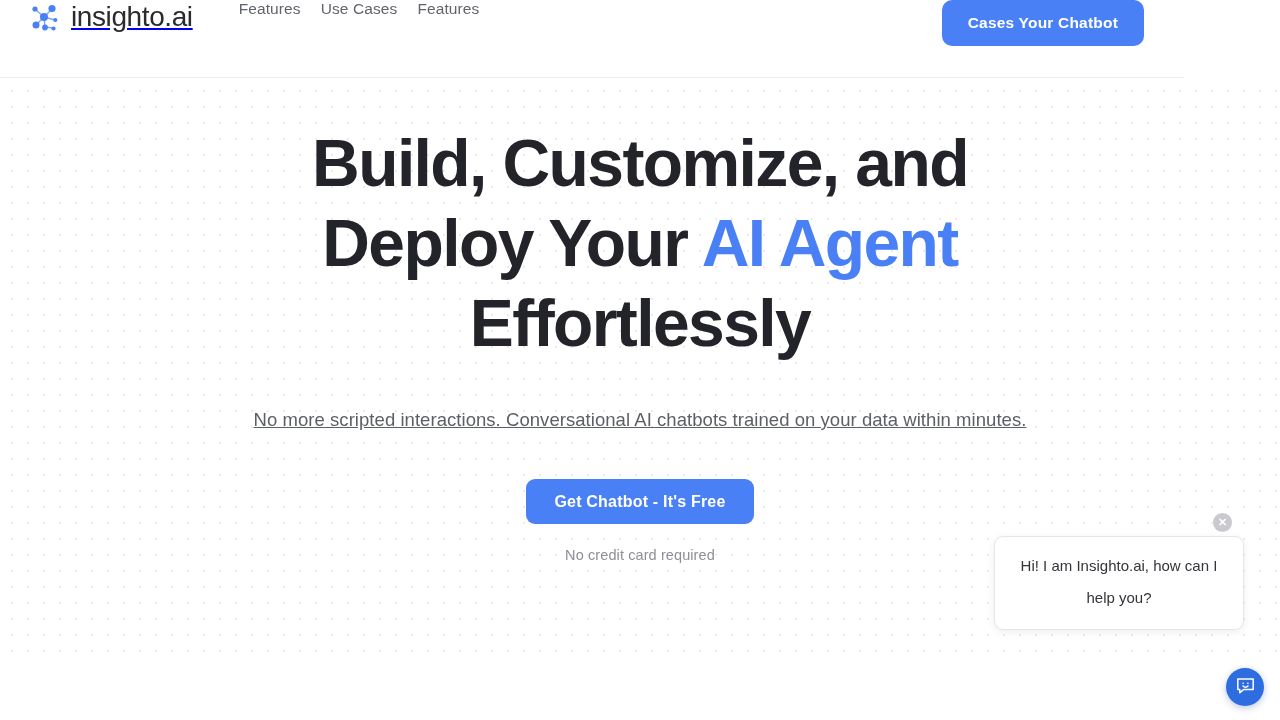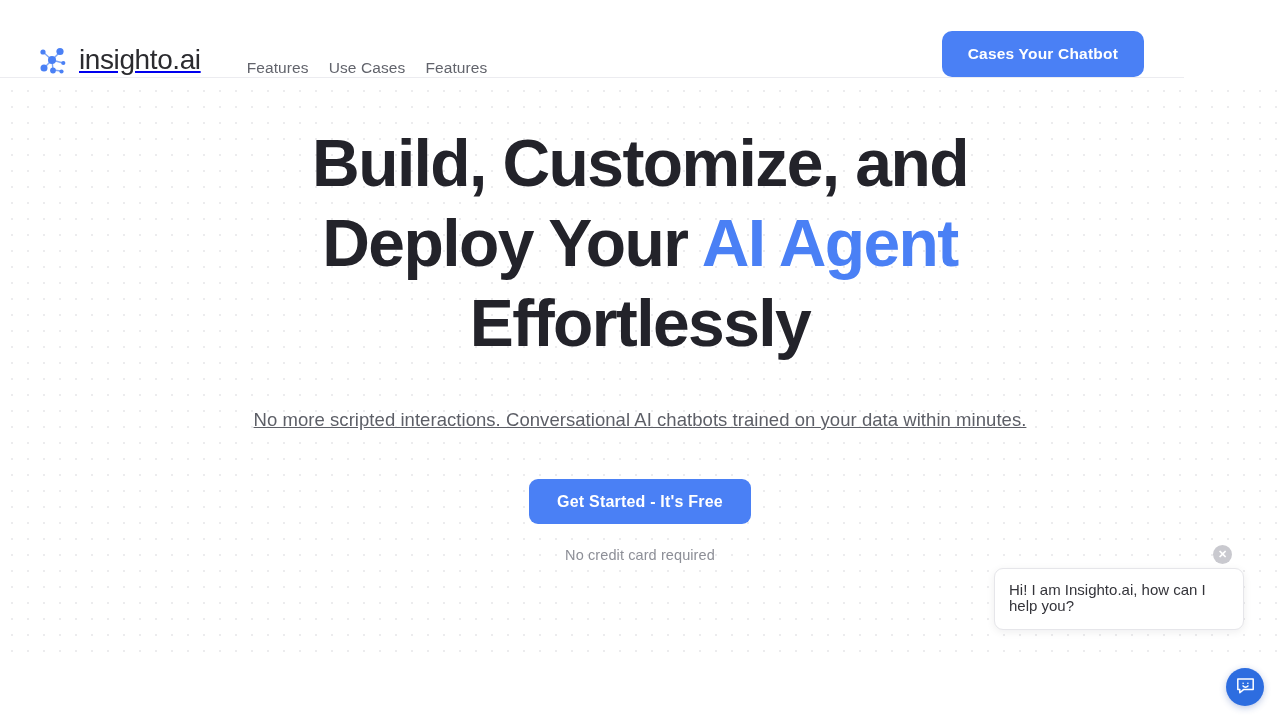--- a/index.html
+++ b/index.html
@@ -13,22 +13,22 @@
   }
 
   .page { position:relative; width:1280px; height:720px; background:#fff; }
 
   
   .header {
     position:absolute; top:0; left:0;
     width:1184px; height:78px;
     background:#ffffff;
     border-bottom:1px solid #ececf0;
-    display:flex; align-items:flex-end;
-    padding:0 40px 0 36px;
+    display:flex; align-items:flex-start;
+    padding:0 40px 0 28px;
     z-index:30;
   }
   .brand { display:flex; align-items:center; gap:9px; flex:0 0 auto; }
   .brand-mark { width:34px; height:34px; display:block; }
   .brand-word {
     font-size:28px; font-weight:400; color:#2b2b2f;
     letter-spacing:-0.4px; line-height:1; white-space:nowrap;
   }
 
   .nav { display:flex; align-items:center; gap:20px; margin-left:46px; }
@@ -90,22 +90,23 @@
   .chat-bubble {
     position:absolute; right:20px; bottom:76px;
     width:250px;
     background:#ffffff;
     border:1px solid #e6e6ea;
     border-radius:9px;
     box-shadow:0 2px 9px rgba(18,20,30,.07);
     padding:13px 14px 15px 14px;
   }
   .chat-bubble-text {
-    font-size:15px; line-height:16px; color:#34343a;
+    font-size:15px; line-height:32px; color:#34343a;
     font-family:"Liberation Sans", sans-serif;
+    text-align:center;
   }
   .chat-close {
     position:absolute; right:11px; top:-24px;
     width:19px; height:19px; border-radius:50%;
     background:#c9c9cf; color:#ffffff;
     border:none; cursor:pointer;
     display:flex; align-items:center; justify-content:center;
     font-size:11px; line-height:1; font-weight:700;
     padding:0;
   }
@@ -161,21 +162,21 @@
   </header>
 
   <section class="hero">
     <div class="hero-inner">
 
       <h1 class="headline"><span>Build, Customize, and Deploy Your </span><span class="accent">AI Agent</span><span> Effortlessly</span></h1>
 
       <p class="subhead">No more scripted interactions. Conversational AI chatbots trained on your data within minutes.</p>
 
       <div class="cta-wrap">
-        <button class="btn btn-cta">Get Started - It's Free</button>
+        <button class="btn btn-cta">Get Chatbot - It's Free</button>
         <div class="cta-note">No credit card required</div>
       </div>
 
     </div>
   </section>
 
   <div class="chat-widget">
 
     <div class="chat-bubble">
       <button class="chat-close">✕</button>

